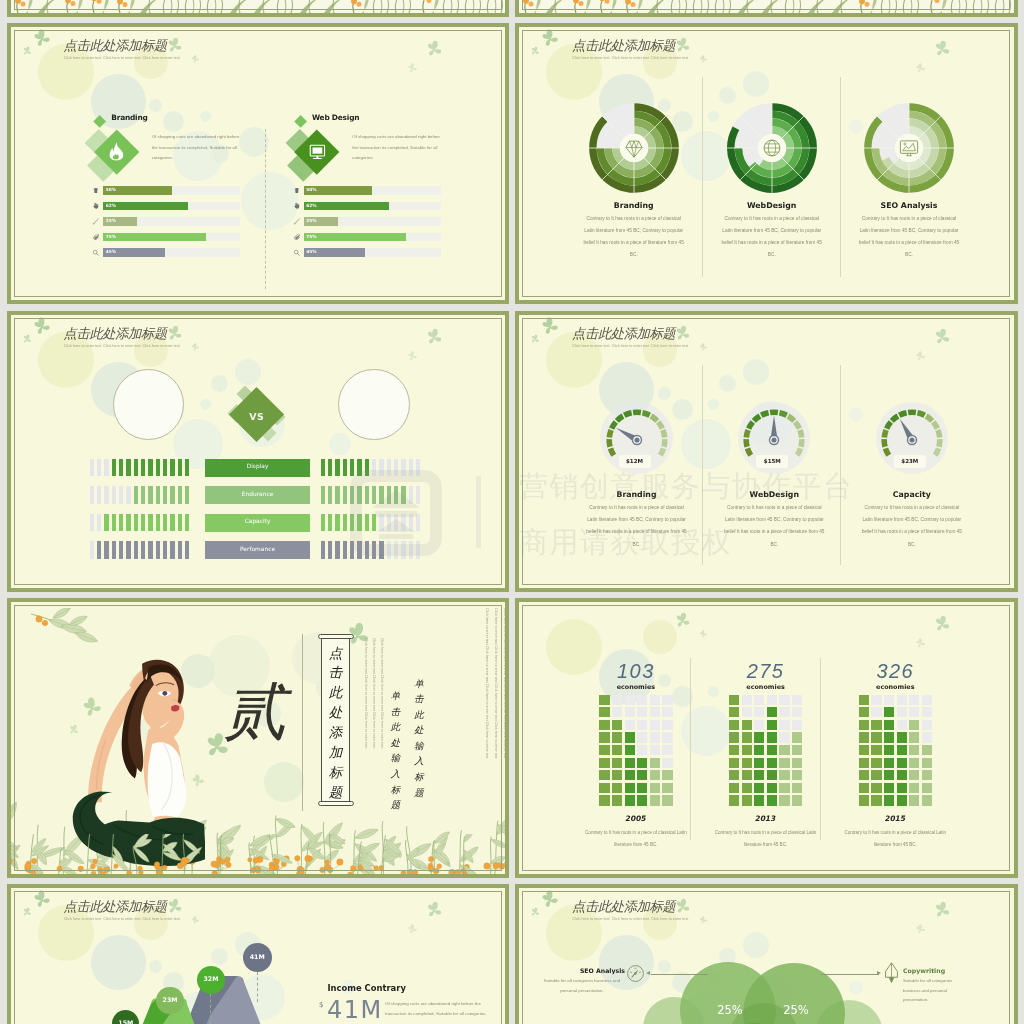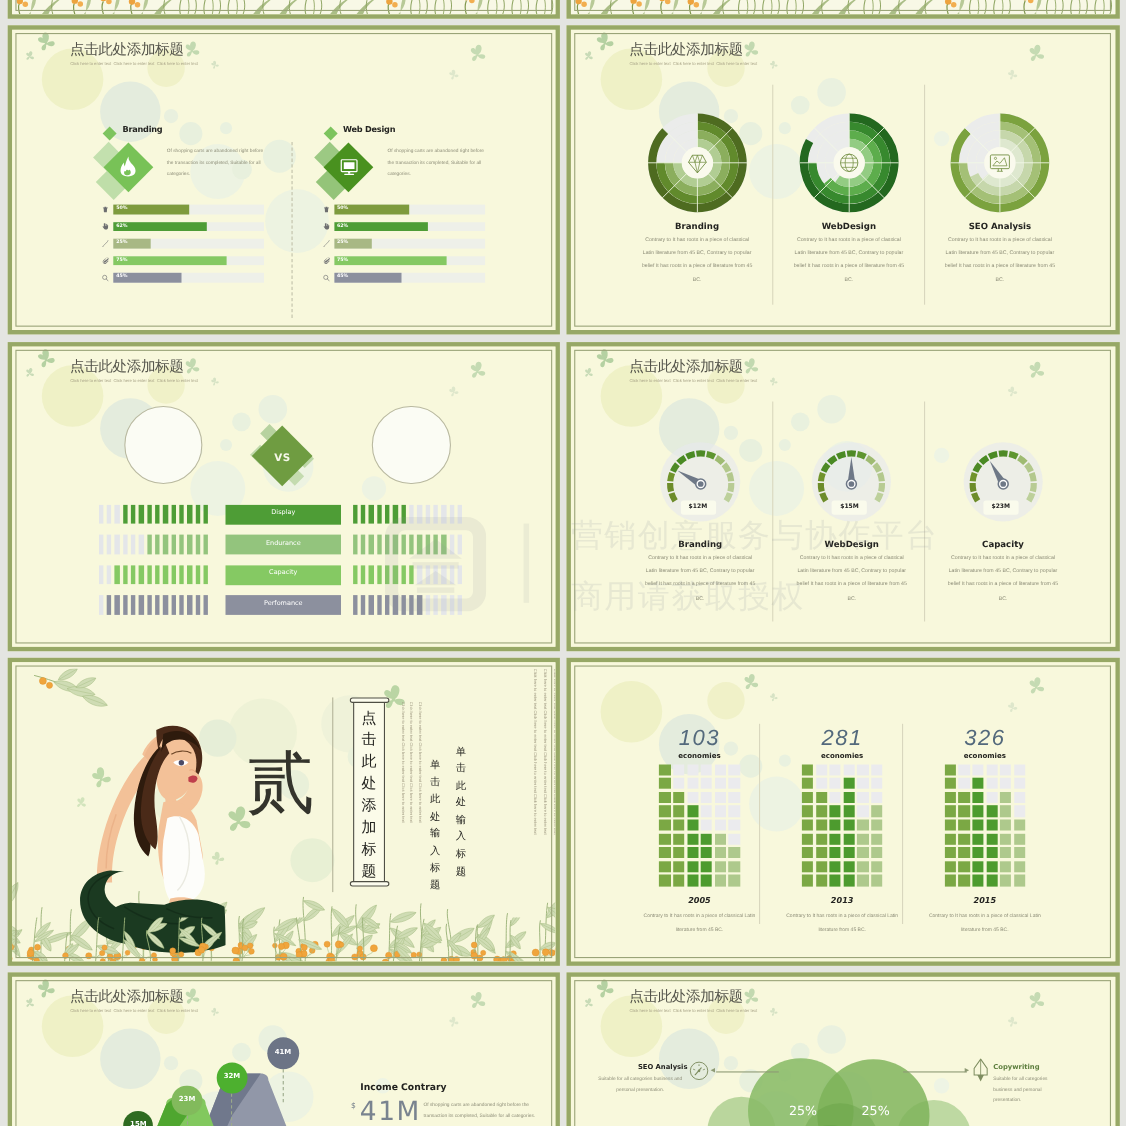--- a/index.html
+++ b/index.html
@@ -1,21 +1,21 @@
 <!DOCTYPE html>
 <html><head>
 <meta charset="utf-8">
 <style>
 html,body{margin:0;padding:0;width:1024px;height:1024px;overflow:hidden;background:#e4e5e1;}
 body{font-family:"Liberation Sans",sans-serif;}
 .grid{position:absolute;left:0;top:0;width:1024px;height:1024px;}
 .slide{position:absolute;background:#f2f3cf;border:4px solid #97a866;box-sizing:border-box;overflow:hidden;}
 .pad{position:absolute;left:0;top:0;right:0;bottom:0;background:#f8f8dc;overflow:hidden;box-sizing:border-box;}
 .inb{position:absolute;left:3.4px;top:3.4px;right:3.4px;bottom:3.4px;border:1.2px solid #9aa478;pointer-events:none;}
-.cn{font-family:"DejaVu Sans",sans-serif;}
+.cn{font-family:"DejaVu Sans",sans-serif;font-style:italic;}
 .hdr-title{position:absolute;left:53.1px;top:12.0px;font-size:13.3px;color:#53534a;font-weight:normal;letter-spacing:-0.4px;line-height:1;font-family:"DejaVu Serif",serif;}
 .hdr-sub{position:absolute;left:53.3px;top:29.8px;font-size:3.85px;color:#a9a488;letter-spacing:-0.05px;white-space:nowrap;line-height:1;}
 .hdr-sub span{display:inline-block;width:39.4px;}
 .bub{position:absolute;border-radius:50%;}
 .bf{position:absolute;}
 .vsmall{writing-mode:vertical-rl;text-orientation:mixed;white-space:nowrap;}
 .ttl{font-family:"DejaVu Sans",sans-serif;font-weight:bold;color:#232320;}
 .btxt{color:#8d8d78;line-height:1.85;}
 .wm{position:absolute;color:rgba(150,155,160,.17);font-family:"DejaVu Sans",sans-serif;white-space:nowrap;}
 </style>
@@ -1850,21 +1850,21 @@
         <div style="position:absolute;left:143.3px;top:105.2px;width:10.25px;height:10.25px;background:#ebebee"></div>
         <div style="position:absolute;left:143.3px;top:117.8px;width:10.25px;height:10.25px;background:#ebebee"></div>
         <div style="position:absolute;left:143.3px;top:130.4px;width:10.25px;height:10.25px;background:#ebebee"></div>
         <div style="position:absolute;left:143.3px;top:143.0px;width:10.25px;height:10.25px;background:#ebebee"></div>
         <div style="position:absolute;left:143.3px;top:155.6px;width:10.25px;height:10.25px;background:#ebebee"></div>
         <div style="position:absolute;left:143.3px;top:168.2px;width:10.25px;height:10.25px;background:#aec98c"></div>
         <div style="position:absolute;left:143.3px;top:180.8px;width:10.25px;height:10.25px;background:#aec98c"></div>
         <div style="position:absolute;left:143.3px;top:193.4px;width:10.25px;height:10.25px;background:#aec98c"></div>
         <div class="ttl" style="position:absolute;left:71.9px;top:211.5px;width:90px;text-align:center;font-size:7.4px;font-style:italic">2005</div>
         <div class="btxt" style="position:absolute;left:60.9px;top:225.0px;width:112px;text-align:center;font-size:4.55px;line-height:12.2px">Contrary to It has roots in a piece of classical Latin literature from 45 BC.</div>
-        <div style="position:absolute;left:201.6px;top:58.5px;width:90px;text-align:center;font-size:20px;color:#53697c;font-family:'Liberation Sans',sans-serif;font-weight:300;font-style:italic;letter-spacing:1.4px;line-height:1">281</div>
+        <div style="position:absolute;left:201.6px;top:58.5px;width:90px;text-align:center;font-size:20px;color:#53697c;font-family:'Liberation Sans',sans-serif;font-weight:300;font-style:italic;letter-spacing:1.4px;line-height:1">275</div>
         <div style="position:absolute;left:201.6px;top:81.8px;width:90px;text-align:center;font-size:6.4px;color:#23231f;font-family:'DejaVu Sans',sans-serif;font-weight:bold;line-height:1">economies</div>
         <div style="position:absolute;left:210.0px;top:92.6px;width:10.25px;height:10.25px;background:#7ba844"></div>
         <div style="position:absolute;left:210.0px;top:105.2px;width:10.25px;height:10.25px;background:#7ba844"></div>
         <div style="position:absolute;left:210.0px;top:117.8px;width:10.25px;height:10.25px;background:#7ba844"></div>
         <div style="position:absolute;left:210.0px;top:130.4px;width:10.25px;height:10.25px;background:#7ba844"></div>
         <div style="position:absolute;left:210.0px;top:143.0px;width:10.25px;height:10.25px;background:#7ba844"></div>
         <div style="position:absolute;left:210.0px;top:155.6px;width:10.25px;height:10.25px;background:#7ba844"></div>
         <div style="position:absolute;left:210.0px;top:168.2px;width:10.25px;height:10.25px;background:#7ba844"></div>
         <div style="position:absolute;left:210.0px;top:180.8px;width:10.25px;height:10.25px;background:#7ba844"></div>
         <div style="position:absolute;left:210.0px;top:193.4px;width:10.25px;height:10.25px;background:#7ba844"></div>

